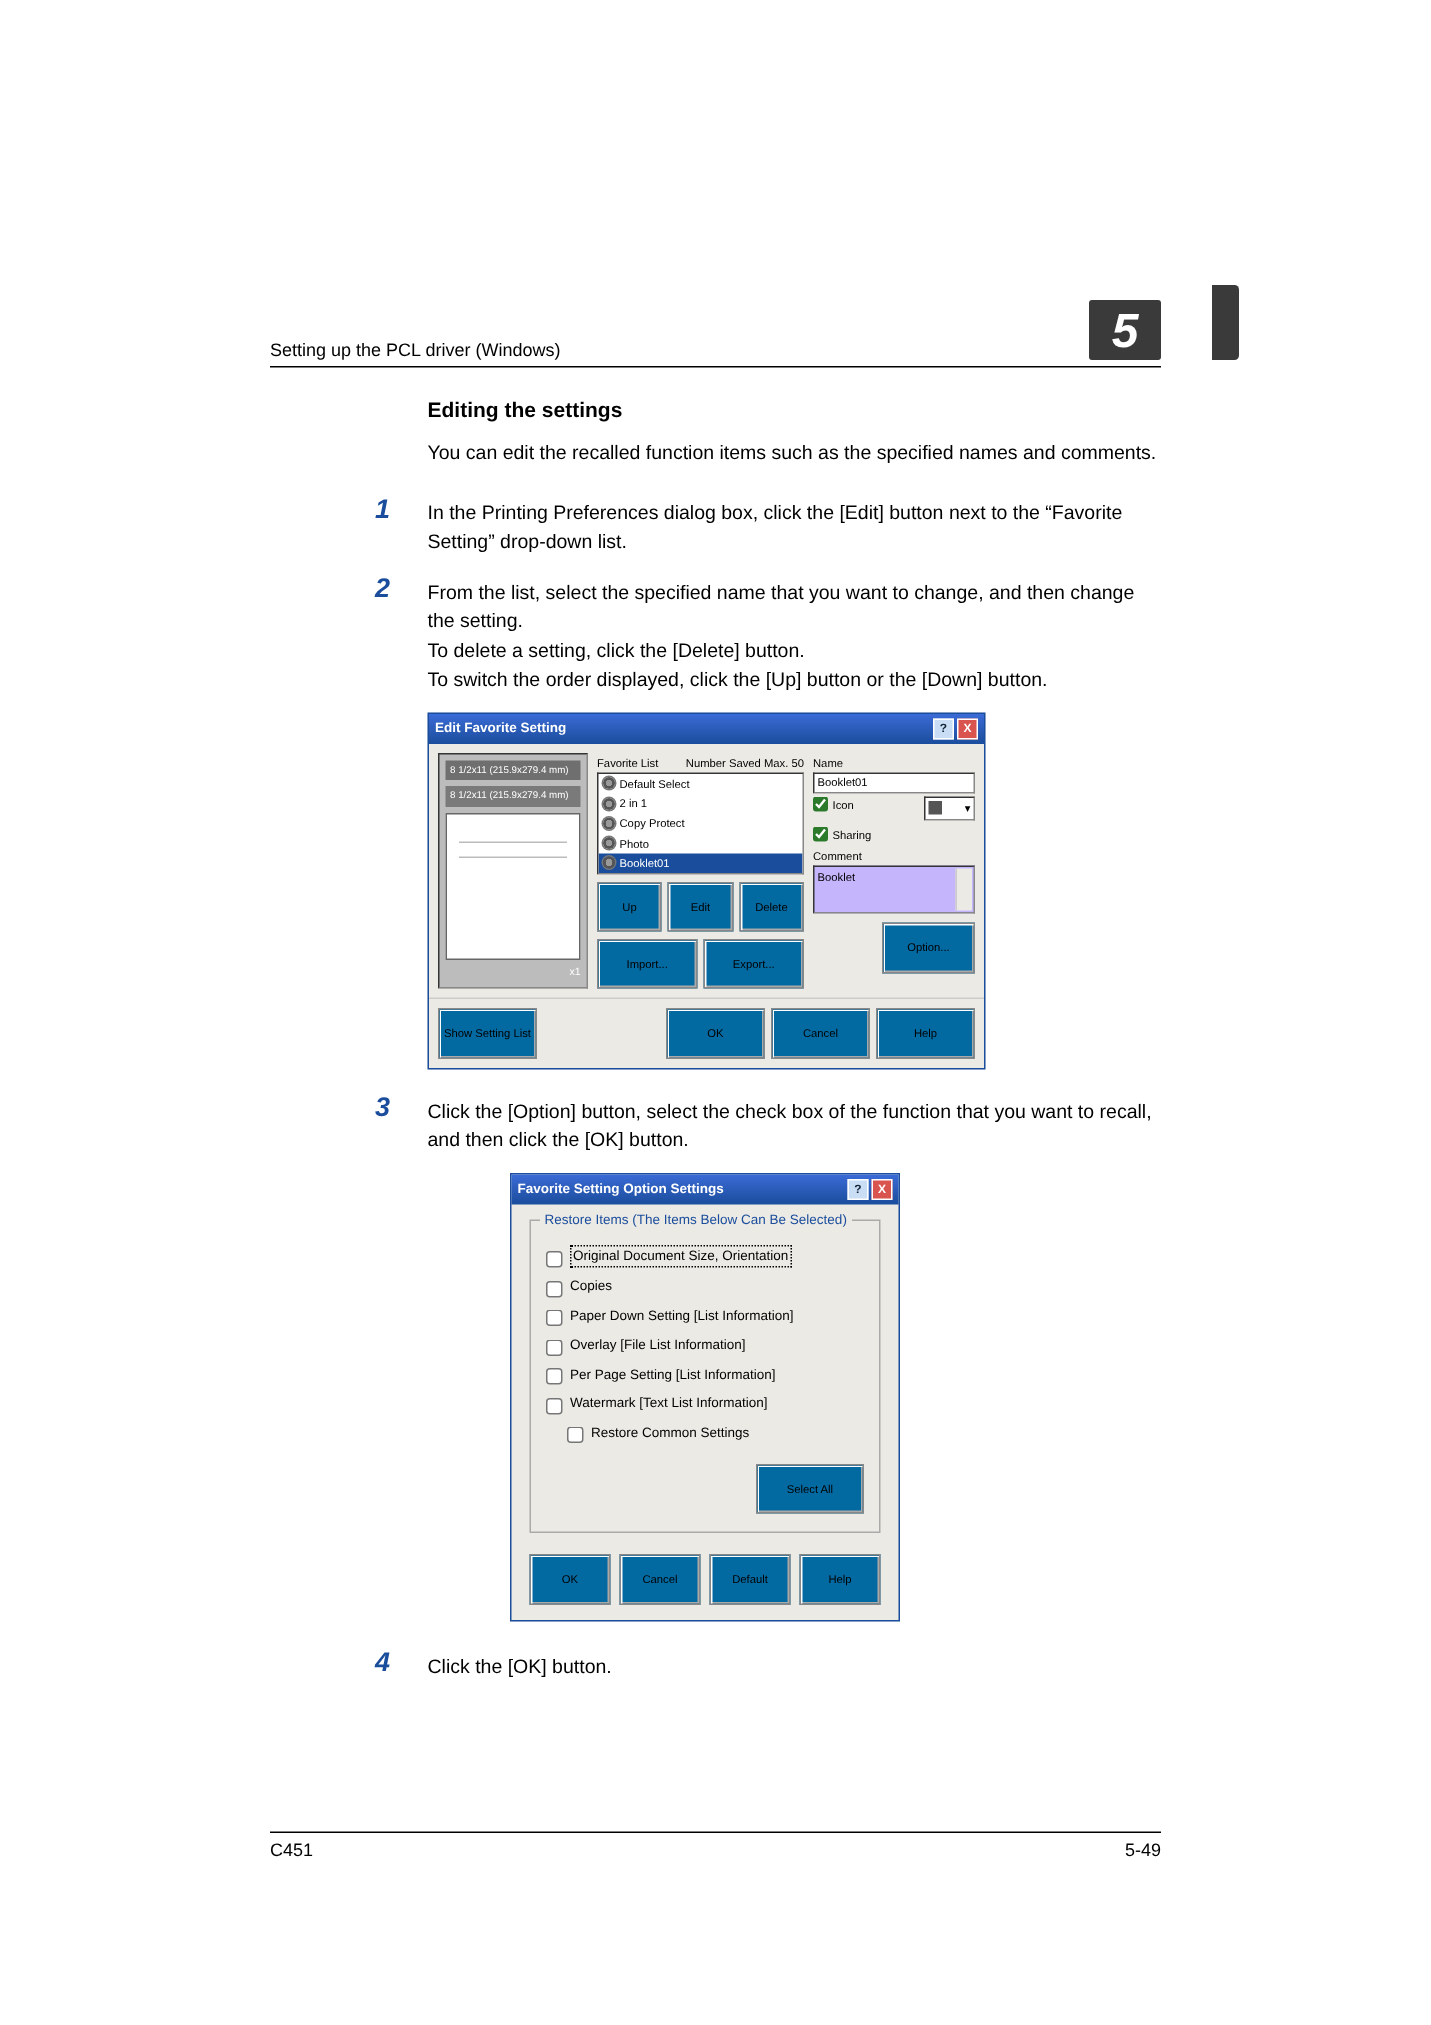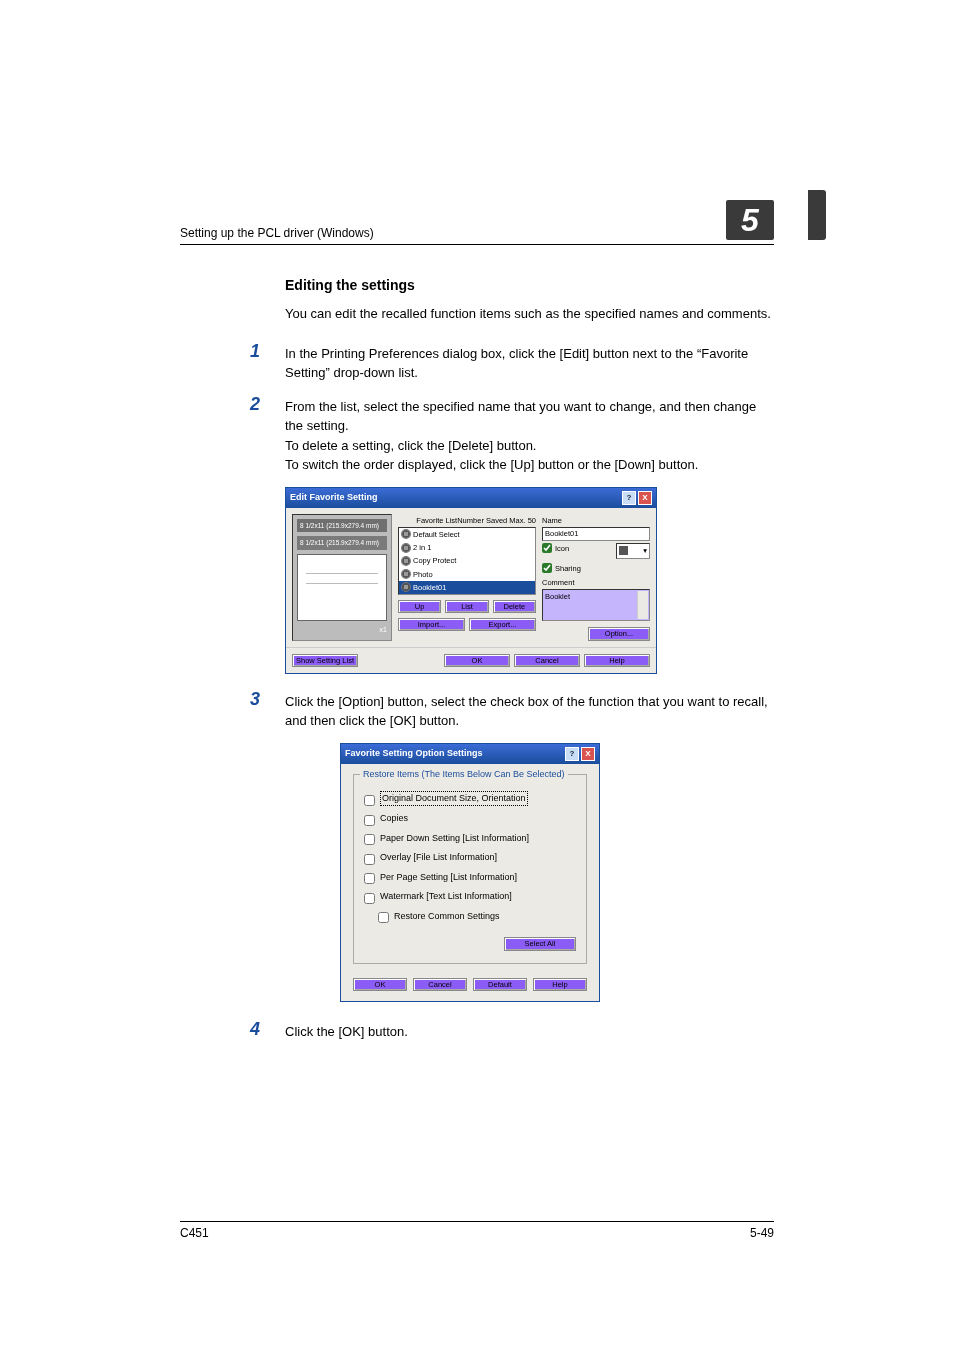--- a/index.html
+++ b/index.html
@@ -37,21 +37,21 @@
     font-family: "Arial Black", Arial, sans-serif;
     font-weight: 900;
     font-style: italic;
     font-size: 32px;
     line-height: 40px;
     text-align: center;
     border-radius: 2px;
   }
   
   .body {
-    margin-top: 30px;
+    margin-top: 18px;
     font-size: 13px;
     line-height: 1.5;
   }
   .indent {
     margin-left: 105px;
   }
   .h4 {
     font-weight: bold;
     font-size: 14px;
     margin-bottom: 8px;
@@ -153,26 +153,26 @@
   .favrow.sel { background:#1a4d9c; color:#fff; }
   .gear {
     display:inline-block; width:8px; height:8px;
     border-radius:50%;
     background: radial-gradient(#999 40%, #555 41%);
     box-shadow: 0 0 0 1px #777;
   }
   .btnrow { display:flex; gap:4px; margin-top:5px; }
   .winbtn {
     flex:1;
-    background:#8b5cf6;
+    background:#0369a1;
     border:1px solid #888;
     box-shadow: inset 1px 1px #fff, inset -1px -1px #aaa;
     font-size:7.5px;
     text-align:center;
-    padding:0 0;
+    padding:10px 0;
   }
   .rcol { width:108px; display:flex; flex-direction:column; }
   .tinput {
     border:1px inset #888; background:#fff; height:12px; font-size:7.5px; padding:0 2px;
   }
   .cbrow { display:flex; align-items:flex-start; gap:3px; font-size:7.5px; margin:2px 0; }
   .cbrow input { width:10px; height:10px; margin:0; accent-color:#2b7a2b; }
   .iconsel {
     width:28px; height:14px; border:1px inset #888; background:#fff;
     display:flex; align-items:center; justify-content:space-between; padding:0 2px;
@@ -281,21 +281,21 @@
         <div class="dlg1-body">
 
           <div class="preview">
             <div class="pv-slab">8 1/2x11 (215.9x279.4 mm)</div>
             <div class="pv-slab" style="background:#7a7a7a;">8 1/2x11 (215.9x279.4 mm)</div>
             <div class="pv-page"></div>
             <div style="text-align:right;color:#fff;font-size:7px;">x1</div>
           </div>
 
           <div class="midcol">
-            <div style="display:flex;justify-content:flex-end;">
+            <div style="display:flex;justify-content:space-between;">
               <span class="lbl">Favorite List</span>
               <span class="lbl">Number Saved Max. 50</span>
             </div>
             <div class="favlist">
               <div class="favrow">
                   <span class="gear"></span>
                   <span>Default Select</span>
                 </div>
               <div class="favrow">
                   <span class="gear"></span>
@@ -310,21 +310,21 @@
                   <span>Photo</span>
                 </div>
               <div class="favrow sel">
                   <span class="gear"></span>
                   <span>Booklet01</span>
                 </div>
               <div class="favrow"></div>
             </div>
             <div class="btnrow">
               <div class="winbtn">Up</div>
-              <div class="winbtn">List</div>
+              <div class="winbtn">Edit</div>
               <div class="winbtn">Delete</div>
             </div>
             <div class="btnrow">
               <div class="winbtn">Import...</div>
               <div class="winbtn">Export...</div>
             </div>
           </div>
 
           <div class="rcol">
             <div class="lbl">Name</div>

